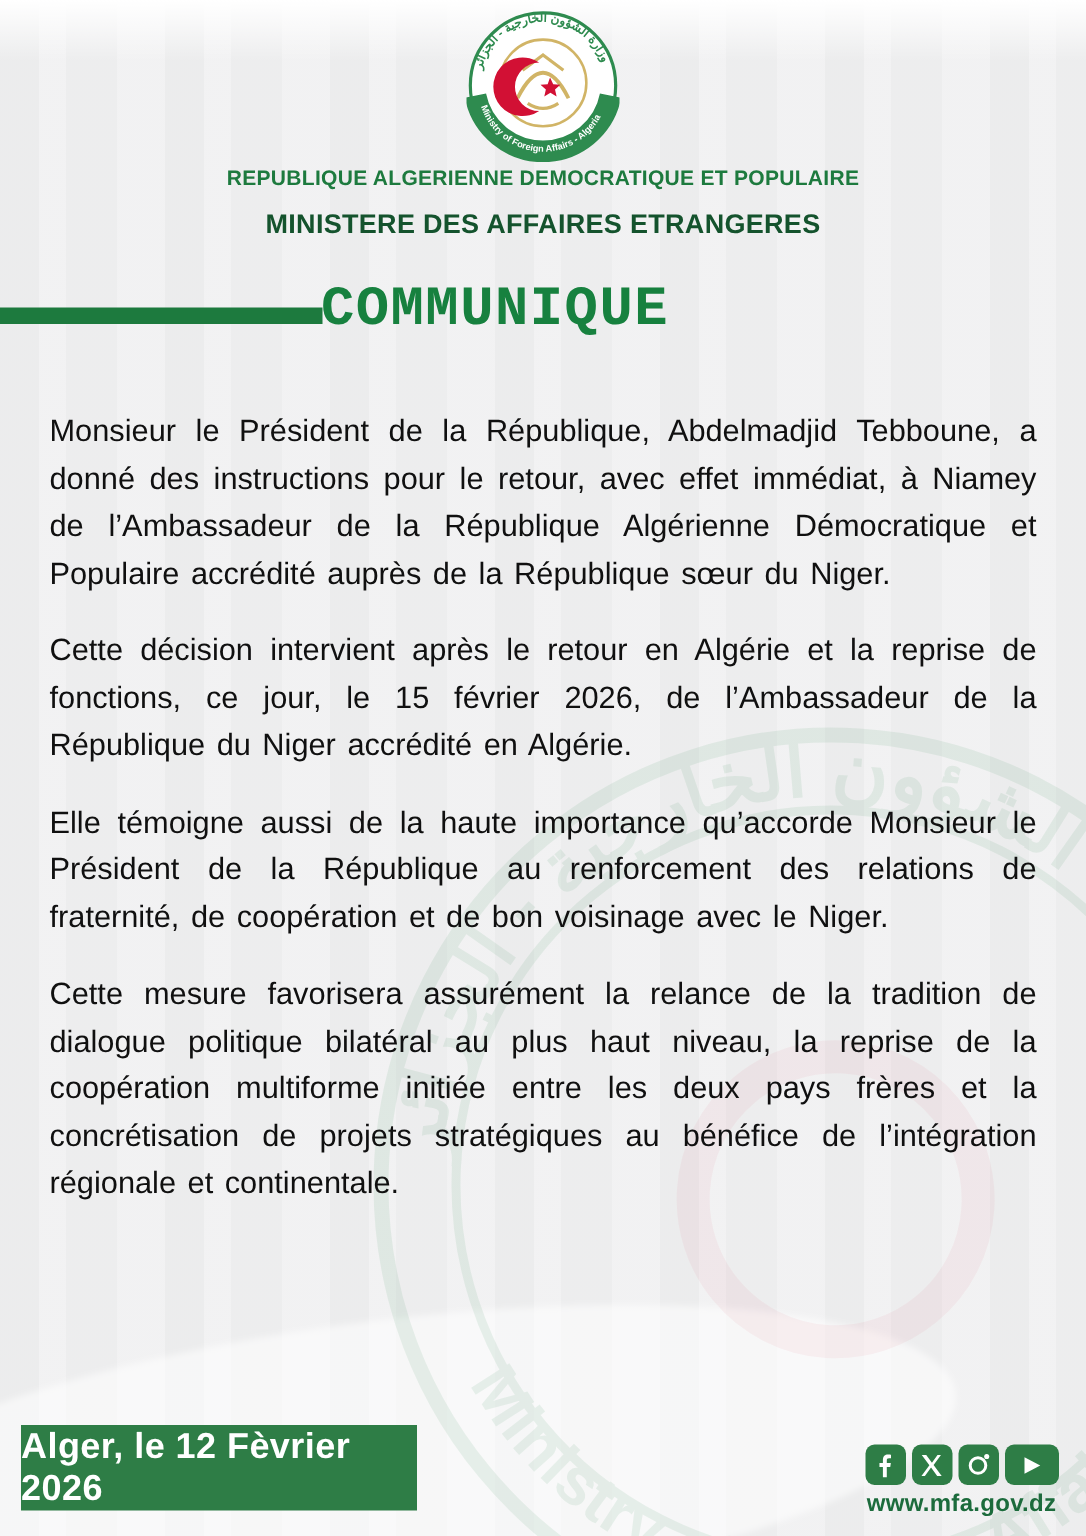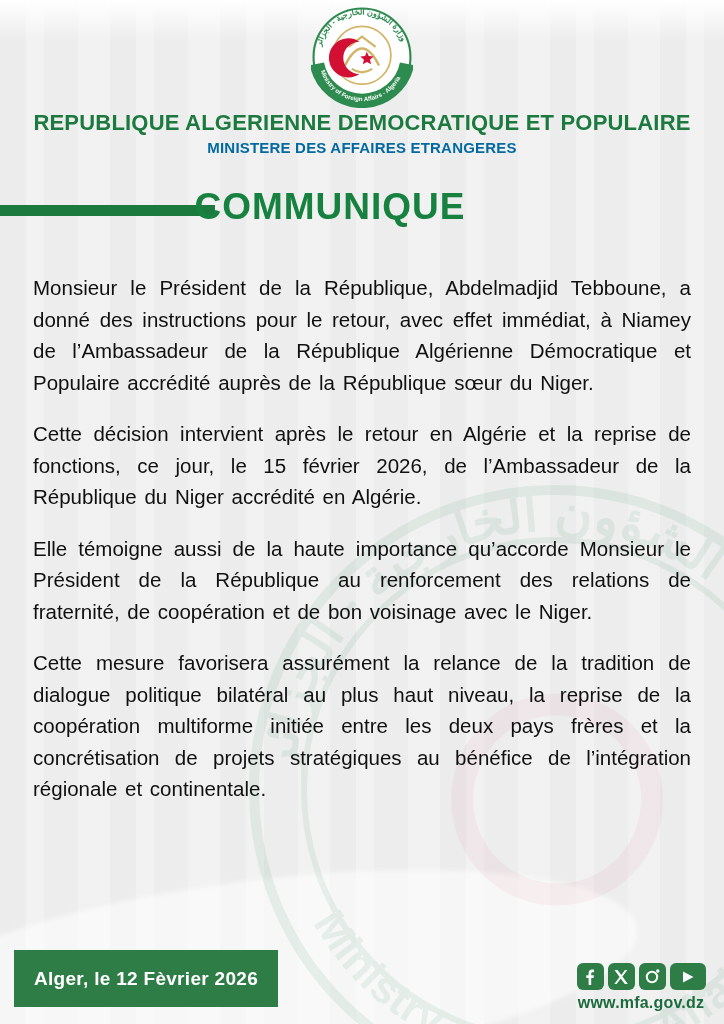--- a/index.html
+++ b/index.html
@@ -29,45 +29,45 @@
   
   .watermark{
     position:absolute;right:-150px;top:470px;width:640px;height:640px;
     opacity:0.09;pointer-events:none;
   }
   
   .logo-wrap{position:absolute;left:0;top:6px;width:724px;text-align:center;}
   .logo-wrap svg{width:102px;height:102px;}
   .hdr1{
     position:absolute;left:0;top:110px;width:724px;text-align:center;
-    color:#1d7a3e;font-weight:bold;font-size:22px;letter-spacing:0.2px;
+    color:#1d7a3e;font-weight:bold;font-size:14px;letter-spacing:0.2px;
   }
   .hdr2{
     position:absolute;left:0;top:139px;width:724px;text-align:center;
-    color:#0369a1;font-weight:bold;font-size:15px;letter-spacing:0.2px;
+    color:#14532d;font-weight:bold;font-size:18px;letter-spacing:0.2px;
   }
   .title-row{position:absolute;left:0;top:186px;width:724px;height:52px;}
   .title-bar{
     position:absolute;left:0;top:19px;width:215px;height:11px;background:#1d7a3e;
   }
   .title-text{
     position:absolute;left:0;top:0;width:660px;text-align:center;
-    color:#17813f;font-weight:bold;font-size:37px;letter-spacing:1px;
+    color:#17813f;font-weight:bold;font-size:37px;letter-spacing:1px;font-family:Liberation Mono, monospace;
   }
   
   .body-text{
     position:absolute;left:33px;top:272px;width:658px;
     color:#101010;font-weight:normal;font-size:20.5px;line-height:31.5px;
     text-align:justify;
   }
   .body-text p{margin:0 0 20px 0;word-spacing:2px;}
   
   .date-badge{
     position:absolute;left:14px;top:950px;width:264px;height:57px;
-    background:#2e7d46;color:#ffffff;font-weight:bold;font-size:19px;
+    background:#2e7d46;color:#ffffff;font-weight:bold;font-size:24px;
     display:flex;align-items:center;justify-content:center;letter-spacing:0.3px;
   }
   .footer-right{
     position:absolute;right:8px;top:963px;width:150px;text-align:center;
   }
   .social-row{display:flex;gap:4px;justify-content:center;align-items:center;}
   .chip{
     background:#2e7d46;border-radius:6px;width:27px;height:27px;
     display:flex;align-items:center;justify-content:center;
     color:#fff;font-weight:bold;

